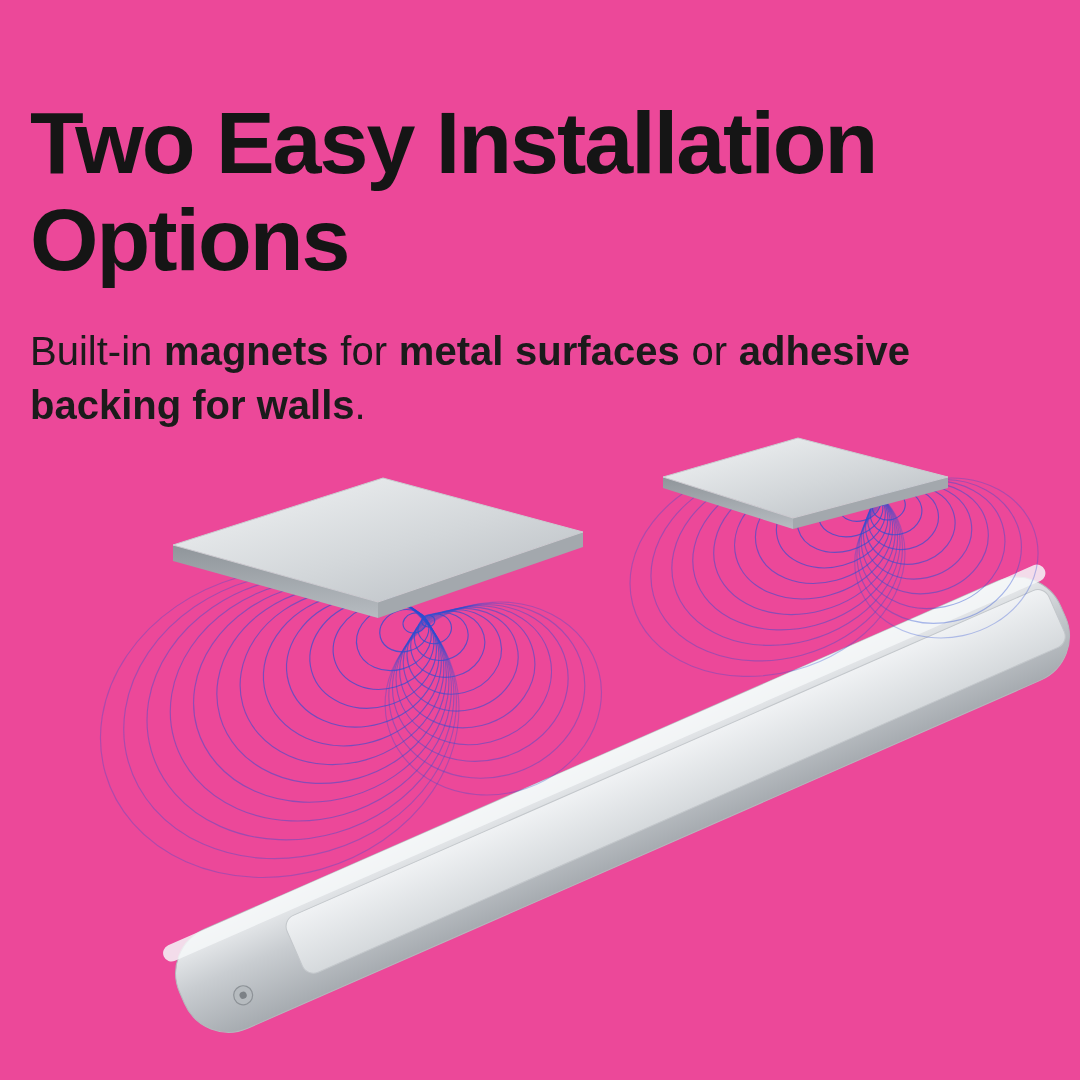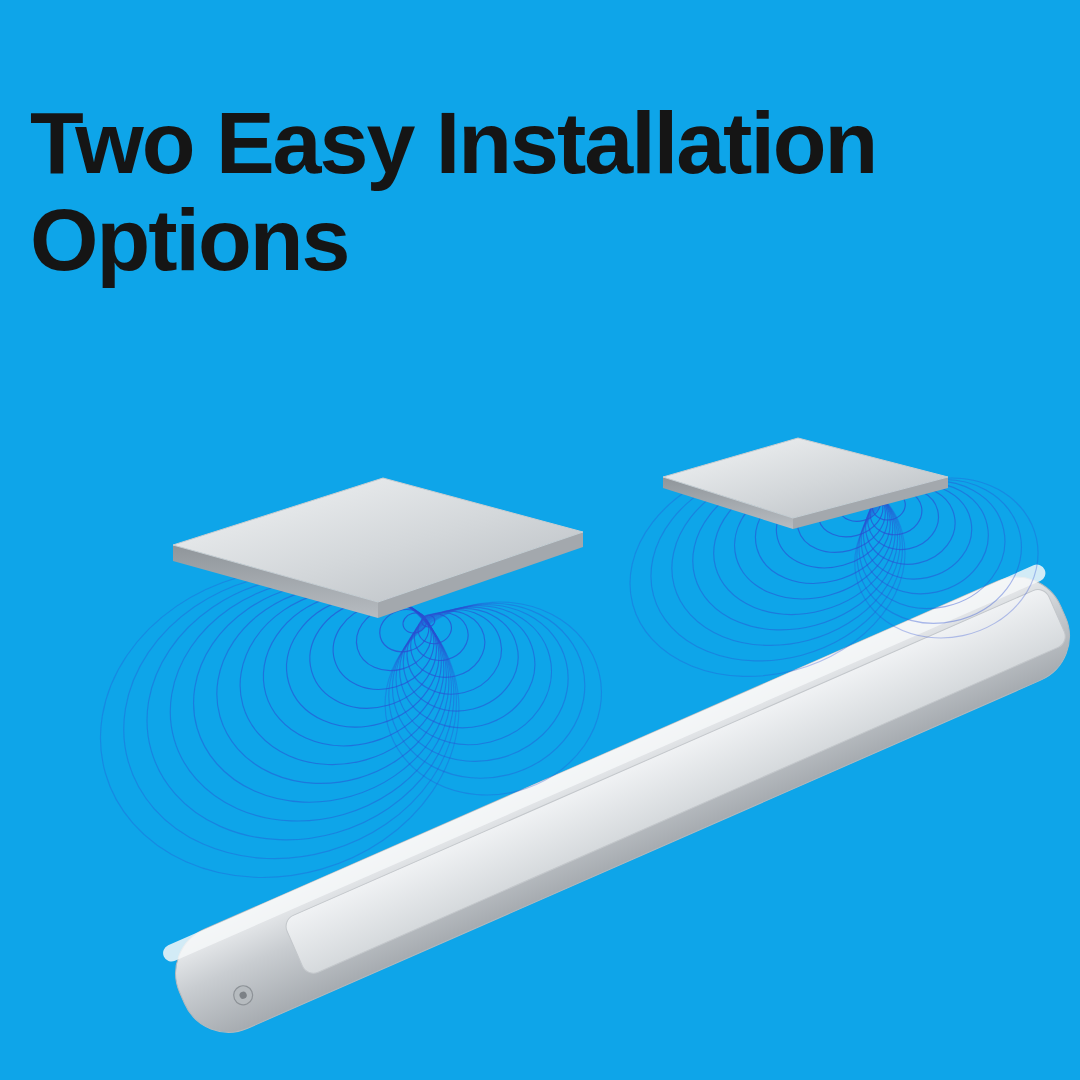--- a/index.html
+++ b/index.html
@@ -1,17 +1,17 @@
 <!DOCTYPE html>
 <html><head>
 <meta charset="utf-8">
 <style>
   html,body{margin:0;padding:0;background:#ffffff;}
   .canvas{
-    position:relative;width:1080px;height:1080px;background:#0ea5e9;
+    position:relative;width:1080px;height:1080px;background:#ec4899;
     overflow:hidden;font-family:"Liberation Sans",sans-serif;
   }
   .headline{
     position:absolute;left:30px;top:36px;width:1030px;
     font-size:88px;font-weight:800;line-height:1.1;color:#151515;
     letter-spacing:-2px;
   }
   .subtitle{
     position:absolute;left:30px;top:284px;width:880px;
     font-size:40px;line-height:1.35;color:#1b1b1b;
@@ -20,20 +20,21 @@
   .subtitle .b{font-weight:700;}
   .art{position:absolute;left:0;top:420px;width:1080px;height:660px;}
 </style>
 </head>
 <body>
 
 <div class="canvas">
 
   <h1 class="headline">Two Easy Installation Options</h1>
 
+  <p class="subtitle"><span>Built-in </span><span class="b">magnets</span><span> for </span><span class="b">metal surfaces</span><span> or </span><span class="b">adhesive backing for walls</span><span>.</span></p>
 
   <svg class="art" viewBox="0 0 1080 660" xmlns="http://www.w3.org/2000/svg">
     <defs>
       <linearGradient id="barGrad" x1="0" y1="0" x2="0" y2="1">
         <stop offset="0" stop-color="#eff1f3"></stop>
         <stop offset="0.45" stop-color="#c9cdd1"></stop>
         <stop offset="1" stop-color="#a6abb0"></stop>
       </linearGradient>
       <linearGradient id="panelGrad" x1="0" y1="0" x2="0" y2="1">
         <stop offset="0" stop-color="#f0f2f4"></stop>

